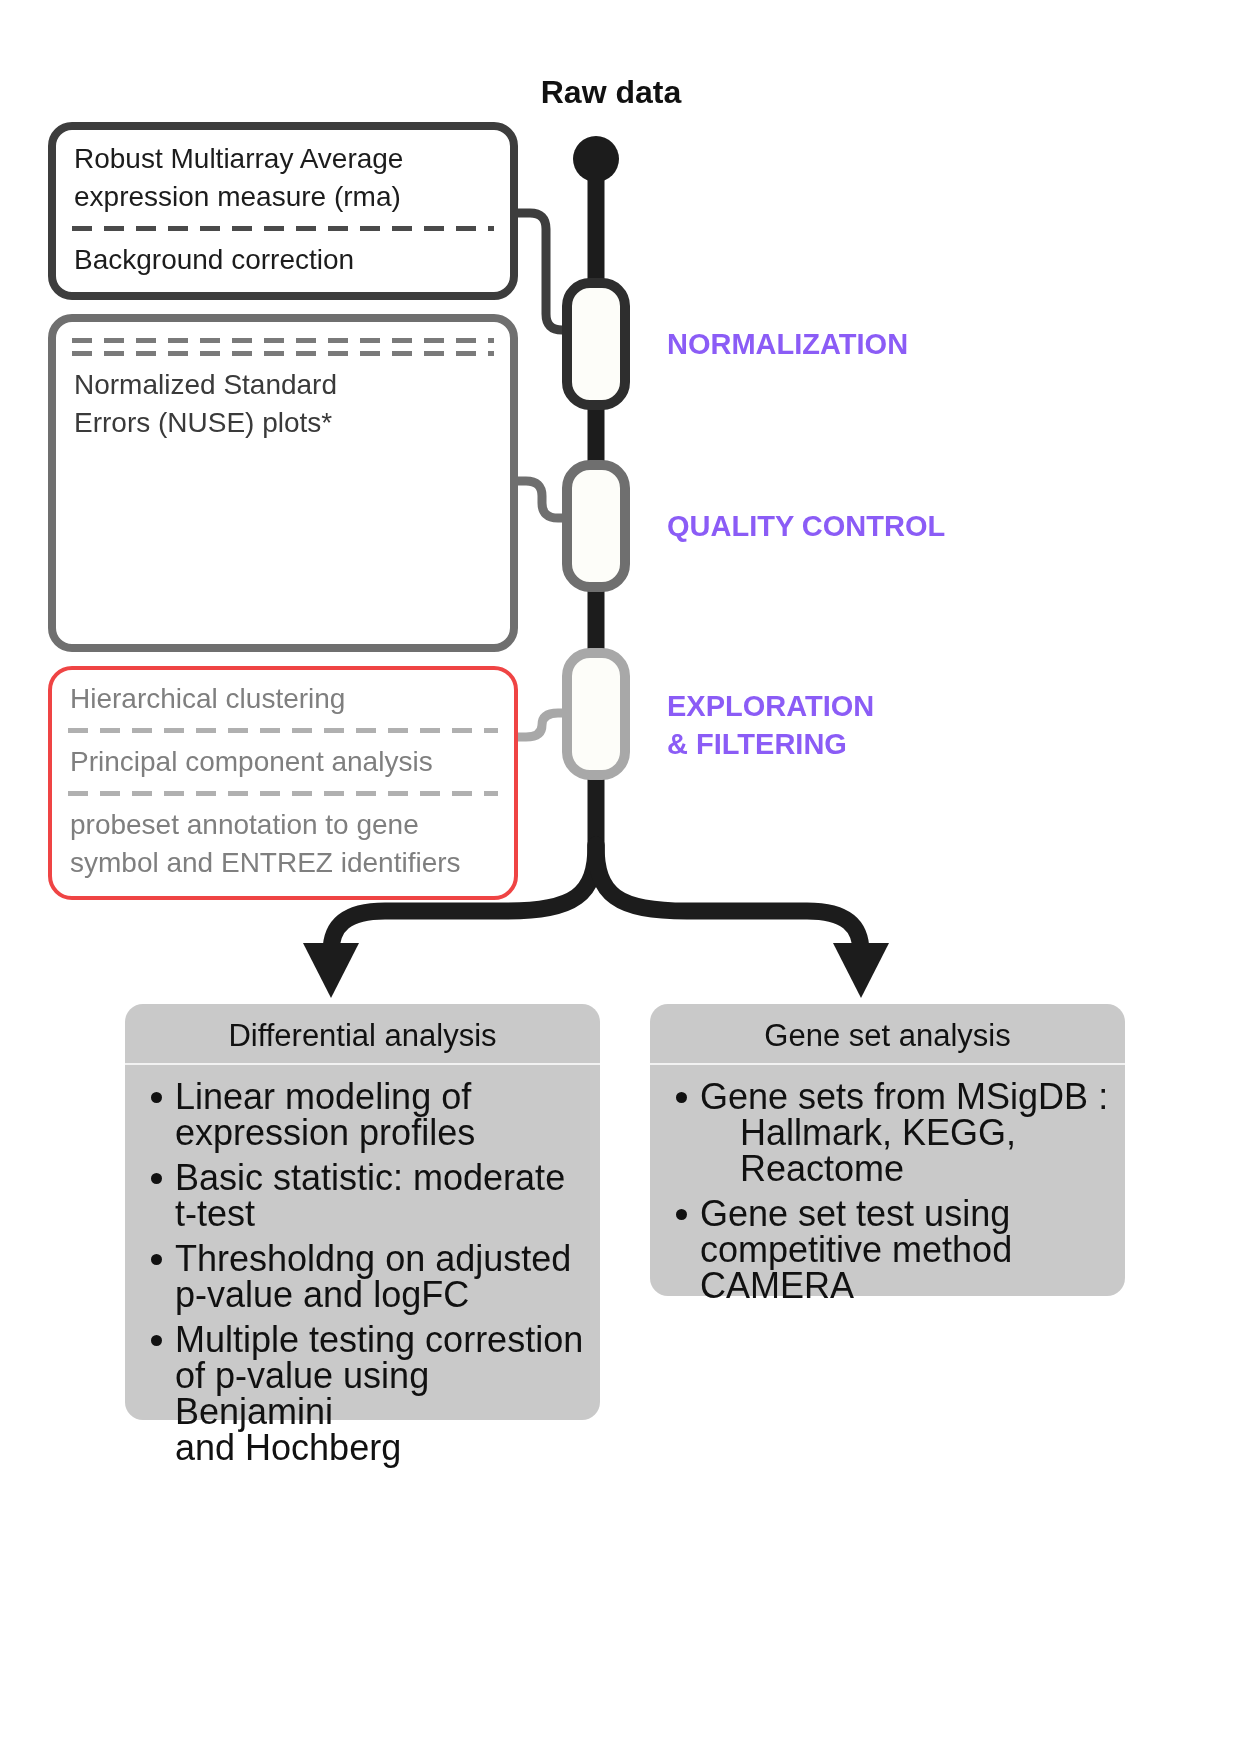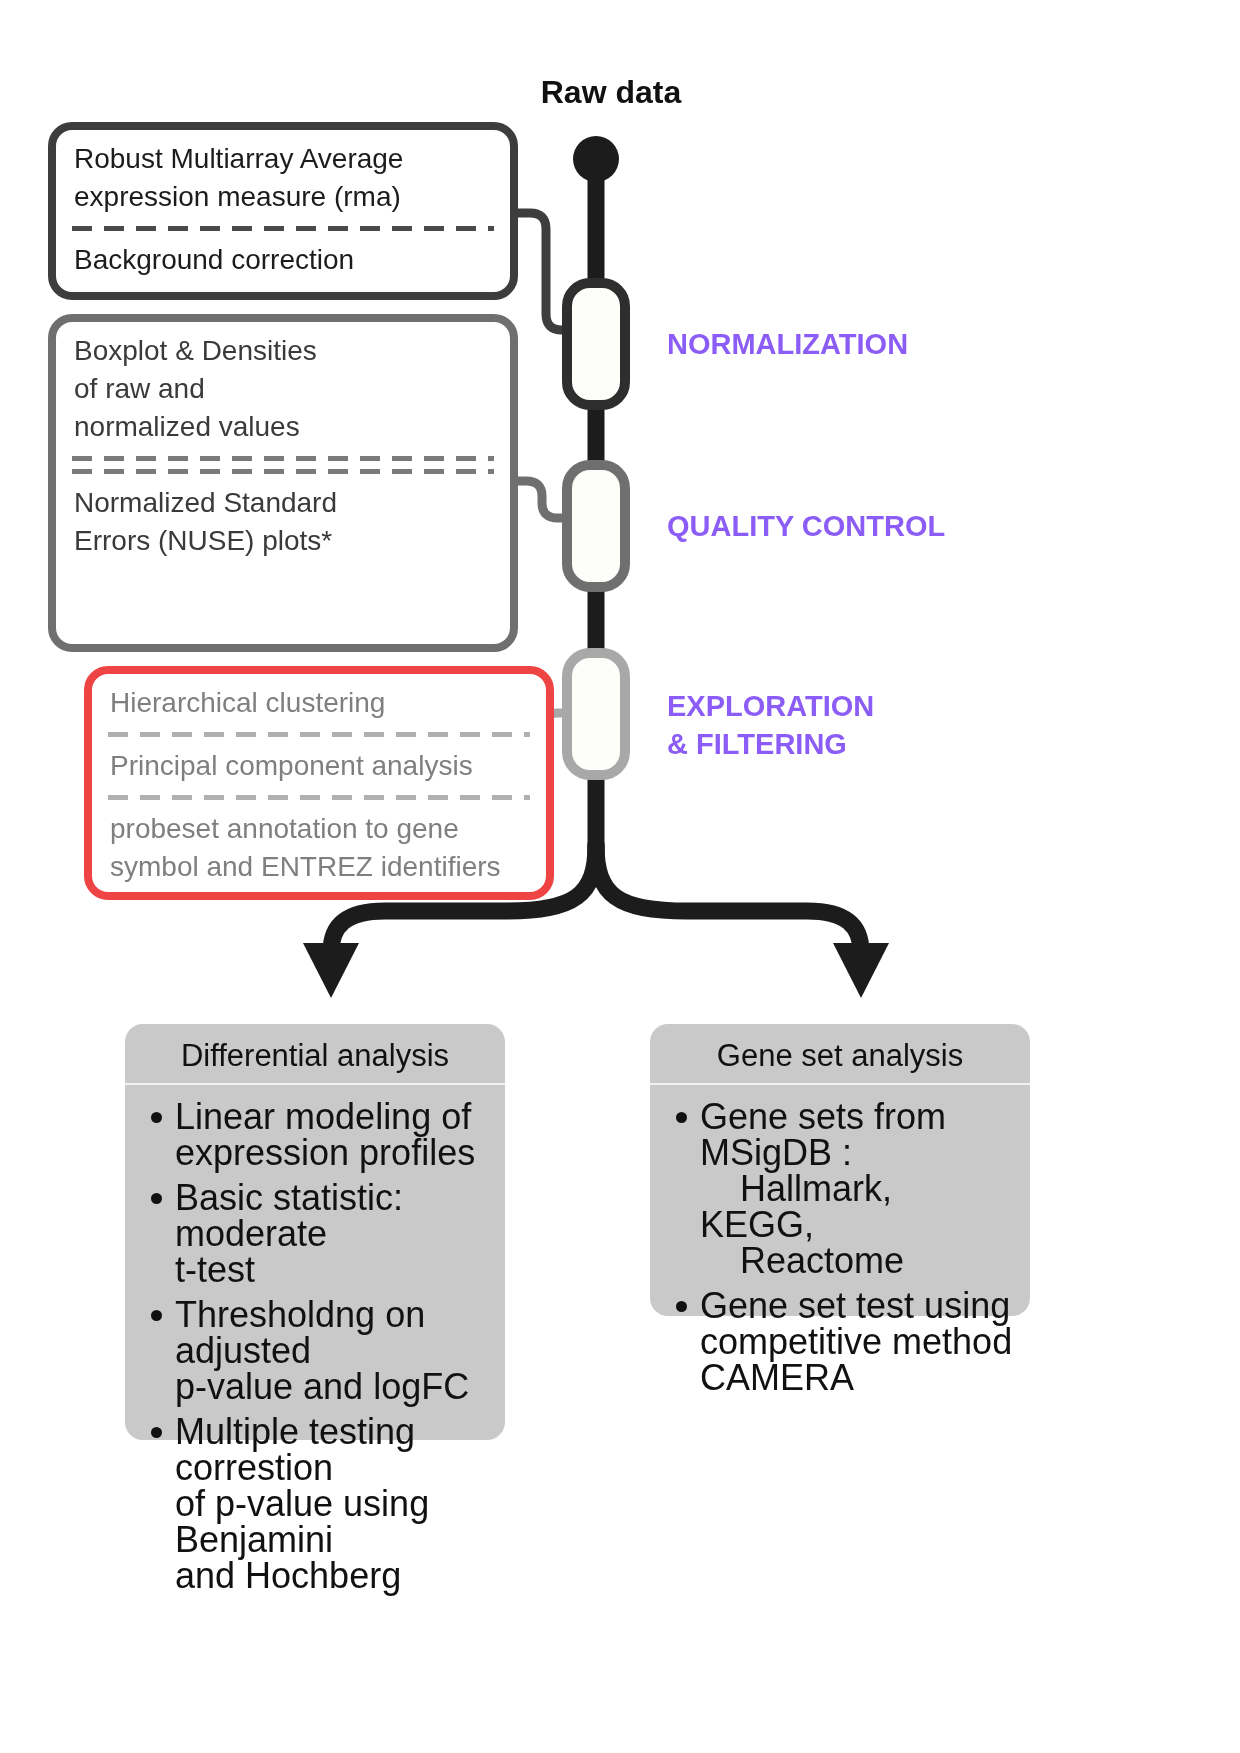--- a/index.html
+++ b/index.html
@@ -62,22 +62,21 @@
   #box-quality {
     top: 314px; height: 338px;
     border: 8px solid #6f6f6f;
   }
   #box-quality .item { color: #3a3a3a; }
   #box-quality .dash {
     background: repeating-linear-gradient(90deg, #7a7a7a 0 20px, transparent 20px 32px);
   }
   #box-exploration {
     top: 666px; height: 234px;
-    border: 8px solid #ef4444;
-    margin-left: 36px;
+    border: 4px solid #ef4444;
   }
   #box-exploration .item { color: #7f7f7f; }
   #box-exploration .dash {
     background: repeating-linear-gradient(90deg, #b0b0b0 0 20px, transparent 20px 32px);
   }
   .stage-node {
     position: absolute;
     left: 562px;
     width: 68px;
     height: 132px;
@@ -97,26 +96,25 @@
     color: #8b5cf6;
     line-height: 38px;
     white-space: pre-line;
     z-index: 3;
   }
   #label-normalization { top: 325px; }
   #label-quality       { top: 507px; }
   #label-exploration   { top: 687px; }
   .analysis-box {
     position: absolute;
-    width: 380px;
+    width: 475px;
     box-sizing: border-box;
     background: #c9c9c9;
     border-radius: 18px;
     z-index: 2;
-    margin-top: 20px;
   }
   #analysis-differential { left: 125px; top: 1004px; height: 416px; }
   #analysis-geneset      { left: 650px; top: 1004px; height: 292px; }
   .analysis-title {
     padding-top: 14px;
     text-align: center;
     font-size: 31px;
     color: #111111;
   }
   .title-rule {
@@ -171,23 +169,20 @@
   <div class="raw-data-label">Raw data</div>
 
   <div class="method-box" id="box-normalization">
     <div class="item">Robust Multiarray Average
 expression measure (rma)</div>
     <div class="dash"></div>
     <div class="item">Background correction</div>
   </div>
 
   <div class="method-box" id="box-quality">
-    <div class="item">Boxplot &amp; Densities
-of raw and
-normalized values</div>
     <div class="dash"></div>
     <div class="dash"></div>
     <div class="item">Normalized Standard
 Errors (NUSE) plots*</div>
   </div>
 
   <div class="method-box" id="box-exploration">
     <div class="item">Hierarchical clustering</div>
     <div class="dash"></div>
     <div class="item">Principal component analysis</div>

